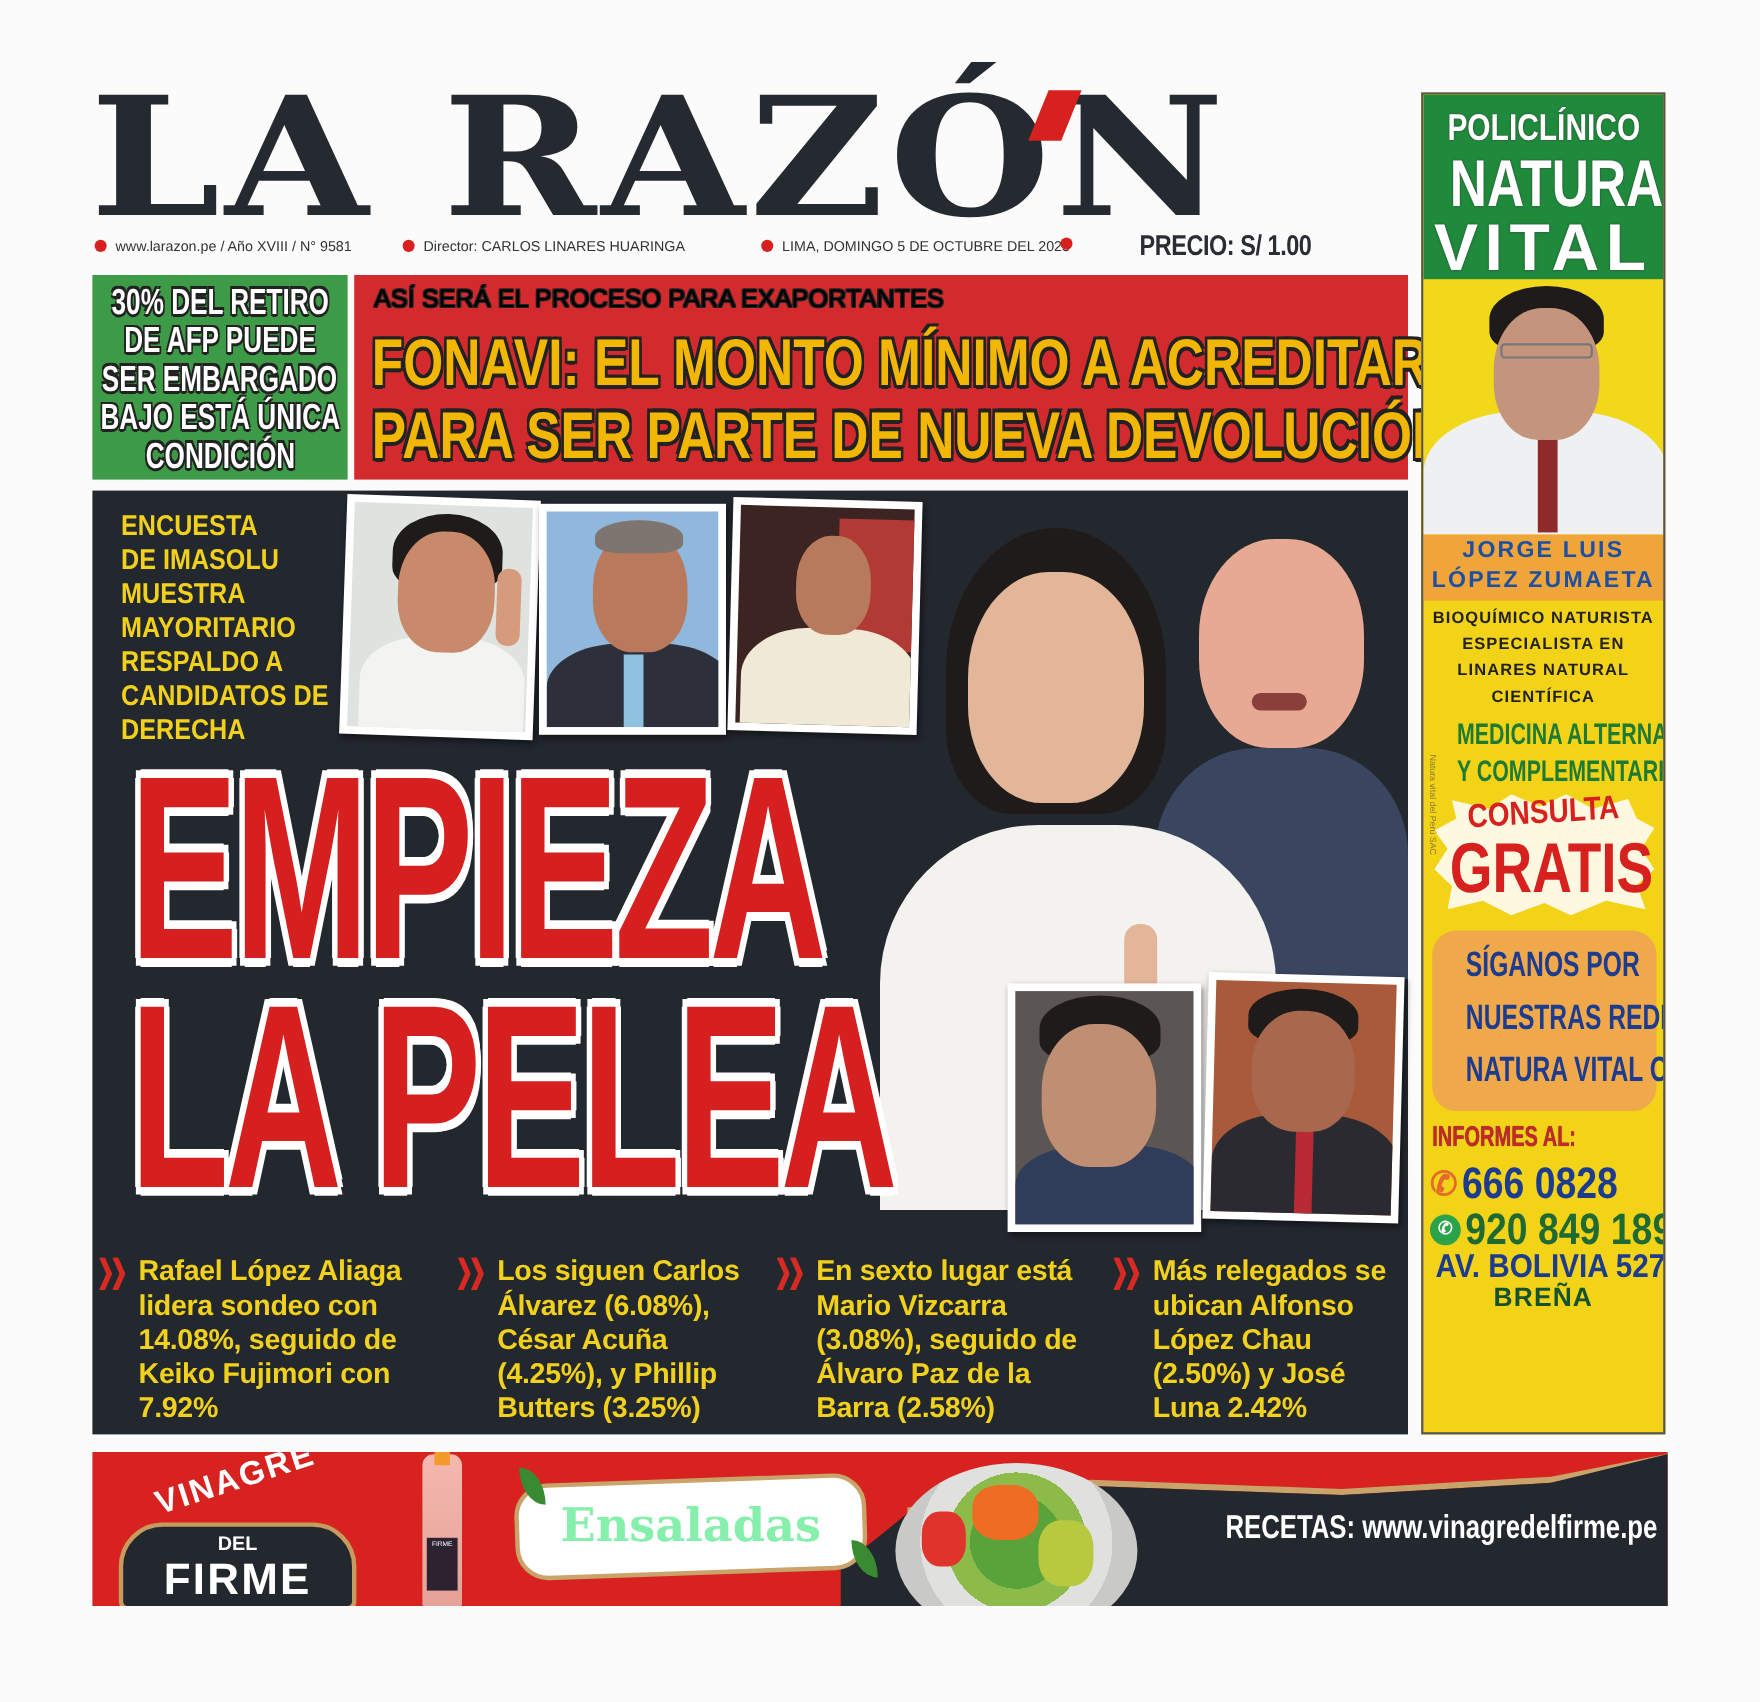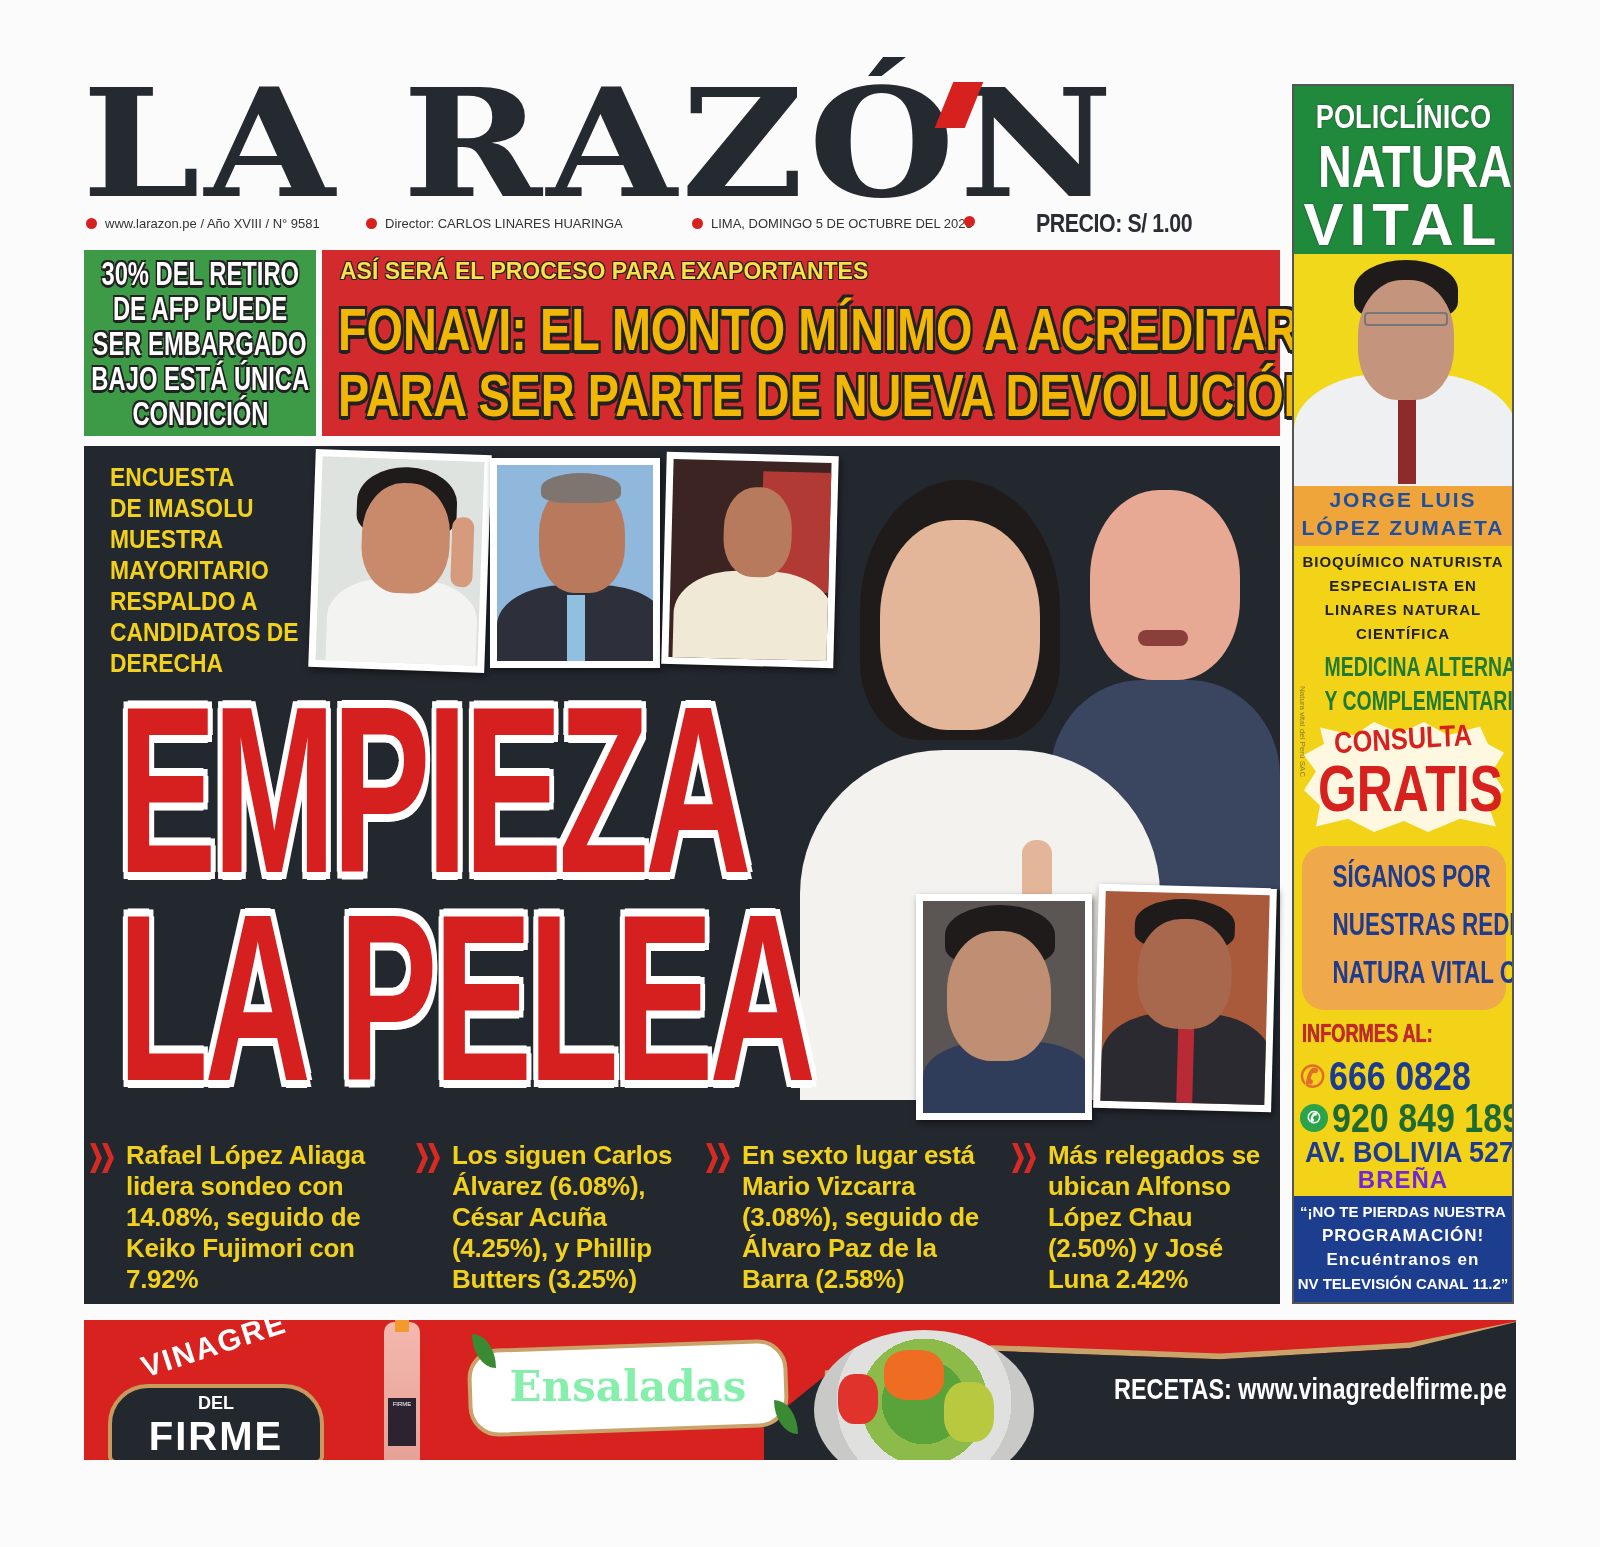--- a/index.html
+++ b/index.html
@@ -27,21 +27,21 @@
     position: absolute; left: 84px; top: 250px; width: 232px; height: 186px; background: #3d9b48;
     display: flex; flex-direction: column; align-items: center; justify-content: center;
   }
   .green-box .line {
     font-weight: bold; font-size: 33px; line-height: 35px; color: #fff; text-transform: uppercase;
     transform: scaleX(0.72); white-space: nowrap;
     text-shadow: -2px -2px 0 #222, 2px -2px 0 #222, -2px 2px 0 #222, 2px 2px 0 #222, 0 3px 0 #222;
   }
   .red-box { position: absolute; left: 322px; top: 250px; width: 958px; height: 186px; background: #d32b2d; }
   .red-kicker {
-    position: absolute; left: 18px; top: 8px; font-weight: bold; font-size: 23px; color: #fde047; white-space: nowrap;
+    position: absolute; left: 18px; top: 8px; font-weight: normal; font-size: 23px; color: #000000; white-space: nowrap;
     text-shadow: -1px -1px 0 #222, 1px -1px 0 #222, -1px 1px 0 #222, 1px 1px 0 #222;
   }
   .red-head {
     position: absolute; left: 16px; font-weight: bold; font-size: 60px; line-height: 60px; color: #f2b705;
     white-space: nowrap; transform: scaleX(0.78); transform-origin: left top;
     text-shadow: -3px -3px 0 #222, 3px -3px 0 #222, -3px 3px 0 #222, 3px 3px 0 #222, 0 4px 0 #222;
   }
 
   
   .main-dark { position: absolute; left: 84px; top: 446px; width: 1196px; height: 858px; background: #23272e; }
@@ -86,21 +86,21 @@
   .ad-burst { position: absolute; left: 10px; top: 636px; width: 200px; height: 110px; background: #fff8e0;
     clip-path: polygon(0 30%,10% 20%,8% 5%,25% 12%,35% 0,48% 10%,60% 0,72% 12%,88% 4%,92% 20%,100% 28%,94% 45%,100% 62%,92% 75%,96% 95%,78% 88%,62% 100%,50% 90%,35% 100%,22% 88%,6% 95%,8% 76%,0 62%,6% 45%); }
   .ad-consulta { position: absolute; left: 0; top: 636px; width: 100%; text-align: center; color: #d6211f; font-weight: bold; font-size: 30px; line-height: 34px; white-space: nowrap; transform: scaleX(0.85) rotate(-3deg); }
   .ad-gratis { position: absolute; left: 0; top: 668px; width: 100%; text-align: center; color: #d6211f; font-weight: bold; font-size: 64px; line-height: 70px; white-space: nowrap; transform: scaleX(0.78); }
   .ad-social { position: absolute; left: 8px; top: 760px; width: 204px; height: 164px; background: #f0a94a; border-radius: 22px; text-align: center; color: #1d3b8f; font-weight: bold; font-size: 32px; line-height: 48px; padding-top: 6px; }
   .ad-social div { white-space: nowrap; transform: scaleX(0.7); }
   .ad-informes { position: absolute; left: 8px; top: 932px; color: #c9262b; font-weight: bold; font-size: 26px; white-space: nowrap; transform: scaleX(0.7); transform-origin: left top; text-shadow: 0 0 1px #333; }
   .ad-phone { position: absolute; left: 6px; display: flex; align-items: center; gap: 4px; font-weight: bold; white-space: nowrap; }
   .ad-phone .num { font-size: 40px; line-height: 44px; transform: scaleX(0.85); transform-origin: left center; }
   .ad-address { position: absolute; left: 0; top: 1050px; width: 100%; text-align: center; color: #1d3b8f; font-weight: bold; font-size: 30px; line-height: 32px; white-space: nowrap; transform: scaleX(0.9); }
-  .ad-district { position: absolute; left: 0; top: 1080px; width: 100%; text-align: center; color: #6d28d9; font-weight: bold; font-size: 24px; line-height: 28px; letter-spacing: 1px; }
+  .ad-district { position: absolute; left: 0; top: 1080px; width: 100%; text-align: center; color: #14532d; font-weight: bold; font-size: 24px; line-height: 28px; letter-spacing: 1px; }
   .ad-tv { position: absolute; left: 0; top: 1110px; width: 100%; height: 110px; background: #1d3d8f; text-align: center; color: #fff; font-weight: bold; font-size: 15px; line-height: 24px; padding-top: 4px; }
   .ad-tv div { white-space: nowrap; }
   .ad-vertical { position: absolute; left: 4px; top: 600px; font-size: 8px; color: #8a7a30; writing-mode: vertical-rl; white-space: nowrap; }
 
   
   .banner { position: absolute; left: 84px; top: 1320px; width: 1432px; height: 140px; background: #d8221f; overflow: hidden; }
   .banner-dark { position: absolute; left: 680px; top: 0; width: 760px; height: 140px; background: #23272e;
     clip-path: polygon(8% 40%, 30% 22%, 60% 28%, 85% 20%, 100% 0, 100% 100%, 0 100%, 0 75%); }
   .banner-gold { position: absolute; left: 680px; top: 0; width: 760px; height: 140px; background: #c8a46a;
     clip-path: polygon(8% 36%, 30% 18%, 60% 24%, 85% 16%, 100% 0, 100% 4%, 85% 20%, 60% 28%, 30% 22%, 8% 40%); }
@@ -284,26 +284,20 @@
   <div class="ad-phone" style="top:968px;color:#1d3b8f;">
     <span style="color:#e46a2a;font-size:30px;">✆</span>
     <span class="num">666 0828</span>
   </div>
   <div class="ad-phone" style="top:1010px;color:#1f6a33;">
     <span style="display:inline-block;width:28px;height:28px;border-radius:50%;background:#2aa34a;color:#fff;font-size:16px;text-align:center;line-height:28px;">✆</span>
     <span class="num">920 849 189</span>
   </div>
   <div class="ad-address">AV. BOLIVIA 527</div>
   <div class="ad-district">BREÑA</div>
-  <div class="ad-tv">
-    <div>“¡NO TE PIERDAS NUESTRA</div>
-    <div style="font-size:17px;letter-spacing:1px;">PROGRAMACIÓN!</div>
-    <div style="font-size:17px;letter-spacing:1px;">Encuéntranos en</div>
-    <div>NV TELEVISIÓN CANAL 11.2”</div>
-  </div>
   <div class="ad-vertical">Natura vital del Perú SAC</div>
 </div>
 
 <div class="banner">
   <div class="banner-gold"></div>
   <div class="banner-dark"></div>
   <div class="brand-arc">VINAGRE</div>
   <div class="brand-badge">
     <div class="del">DEL</div>
     <div class="firme">FIRME</div>

